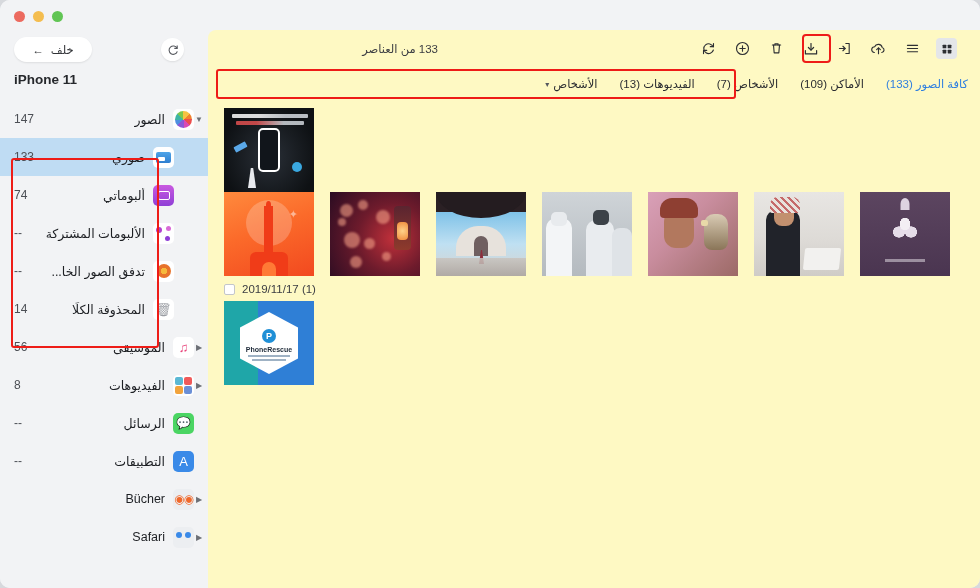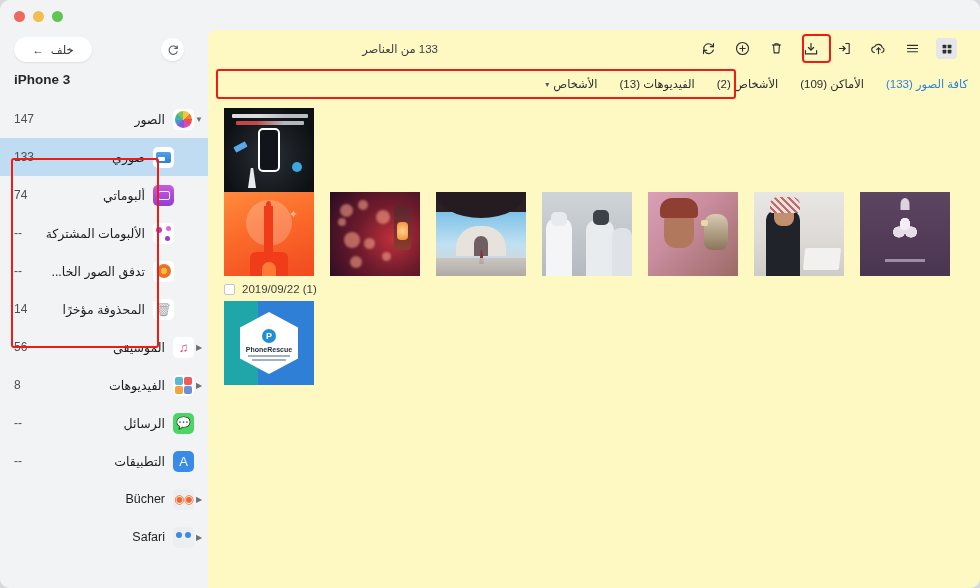--- a/index.html
+++ b/index.html
@@ -317,21 +317,21 @@
         <span>خلف</span>
         <span>←</span>
       </div>
       <div class="refresh-btn">
         <svg width="12" height="12" viewBox="0 0 12 12">
           <path d="M10 4.2 A4.2 4.2 0 1 0 10.3 7.4" fill="none" stroke="#55585e" stroke-width="1.1"></path>
           <path d="M10.2 1.4 L10.2 4.4 L7.3 4.4" fill="none" stroke="#55585e" stroke-width="1.1"></path>
         </svg>
       </div>
     </div>
-    <div class="device-name">iPhone 3</div>
+    <div class="device-name">iPhone 11</div>
     <div class="nav" id="nav">
         <div class="nav-row">
           <span class="nav-arrow">▼</span>
           <div class="nav-icon ic-photos">
             <div class="pw"></div>
           </div>
           <span class="nav-label">الصور</span>
           <span class="nav-count">147</span>
         </div>
         <div class="nav-row child selected">
@@ -359,21 +359,21 @@
         </div>
         <div class="nav-row child">
           <div class="nav-icon ic-stream">
             <div class="fl"></div>
           </div>
           <span class="nav-label">تدفق الصور الخا...</span>
           <span class="nav-count">--</span>
         </div>
         <div class="nav-row child">
           <div class="nav-icon ic-trash">🗑</div>
-          <span class="nav-label">المحذوفة مؤخرًا</span>
+          <span class="nav-label">المحذوفة الكلًا</span>
           <span class="nav-count">14</span>
         </div>
         <div class="nav-row">
           <span class="nav-arrow">▶</span>
           <div class="nav-icon ic-music">♫</div>
           <span class="nav-label">الموسيقى</span>
           <span class="nav-count">56</span>
         </div>
         <div class="nav-row">
           <span class="nav-arrow">▶</span>
@@ -476,21 +476,21 @@
             </svg>
           </div>
         </div>
       <div class="red-box-export"></div>
     </div>
 
     <div class="tabbar" id="tabbar">
       <div class="red-box-tabs"></div>
     <div class="tab active"><span>كافة الصور (133)</span></div>
         <div class="tab"><span>الأماكن (109)</span></div>
-        <div class="tab"><span>الأشخاص (2)</span></div>
+        <div class="tab"><span>الأشخاص (7)</span></div>
         <div class="tab"><span>الفيديوهات (13)</span></div>
         <div class="tab more">
           <span>الأشخاص</span>
           <span class="chev">▾</span>
         </div>
       </div>
 
     <div class="groups" id="groups">
         <div class="group">
           <div class="thumbs">
@@ -555,21 +555,21 @@
             <div class="thumb t-calli">
               <div class="dome"></div>
               <div class="art"></div>
               <div class="sub"></div>
             </div>
           </div>
         </div>
         <div class="group">
           <div class="group-head">
             <div class="chk"></div>
-            <span class="group-label">2019/09/22 (1)</span>
+            <span class="group-label">2019/11/17 (1)</span>
           </div>
           <div class="thumbs">
             <div class="thumb t-rescue">
               <div class="hex"></div>
               <div class="logo">P</div>
               <div class="tt">PhoneRescue</div>
               <div class="ss"></div>
               <div class="ss2"></div>
             </div>
           </div>

